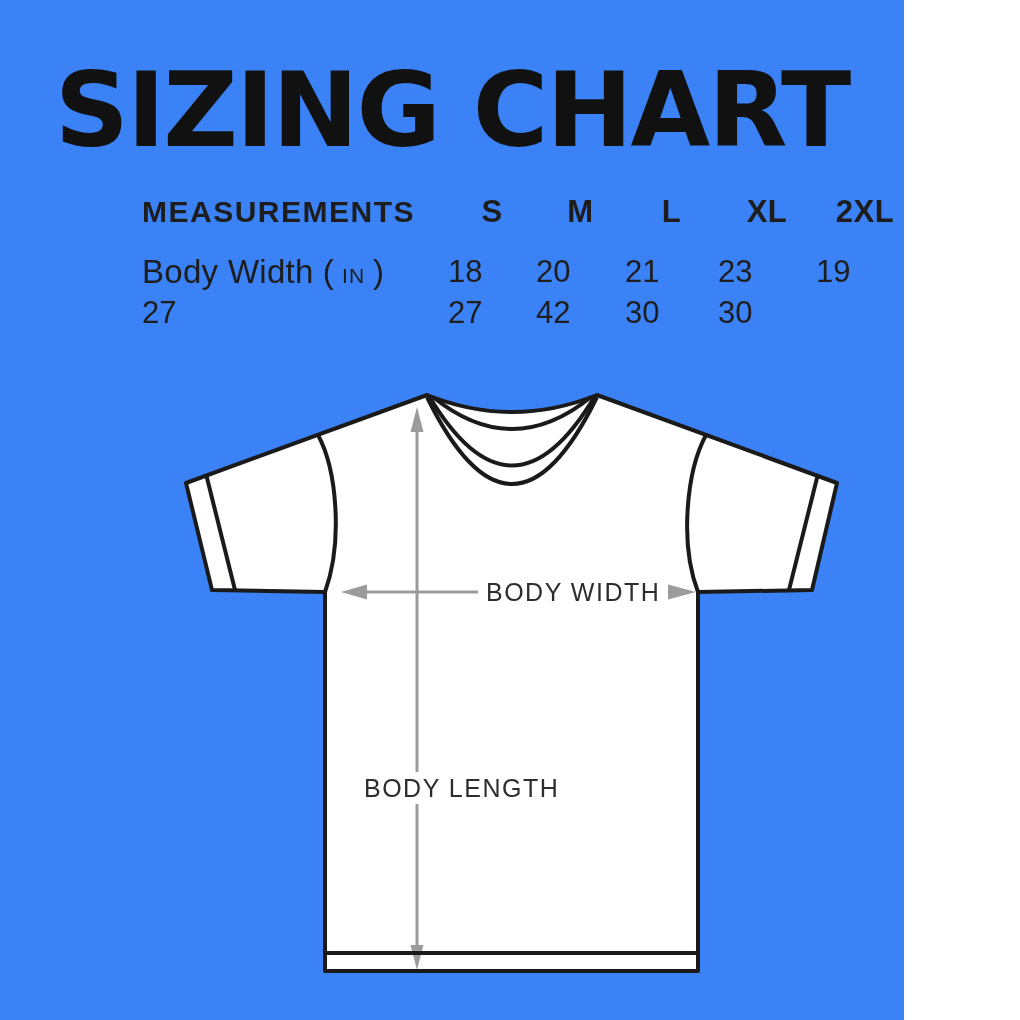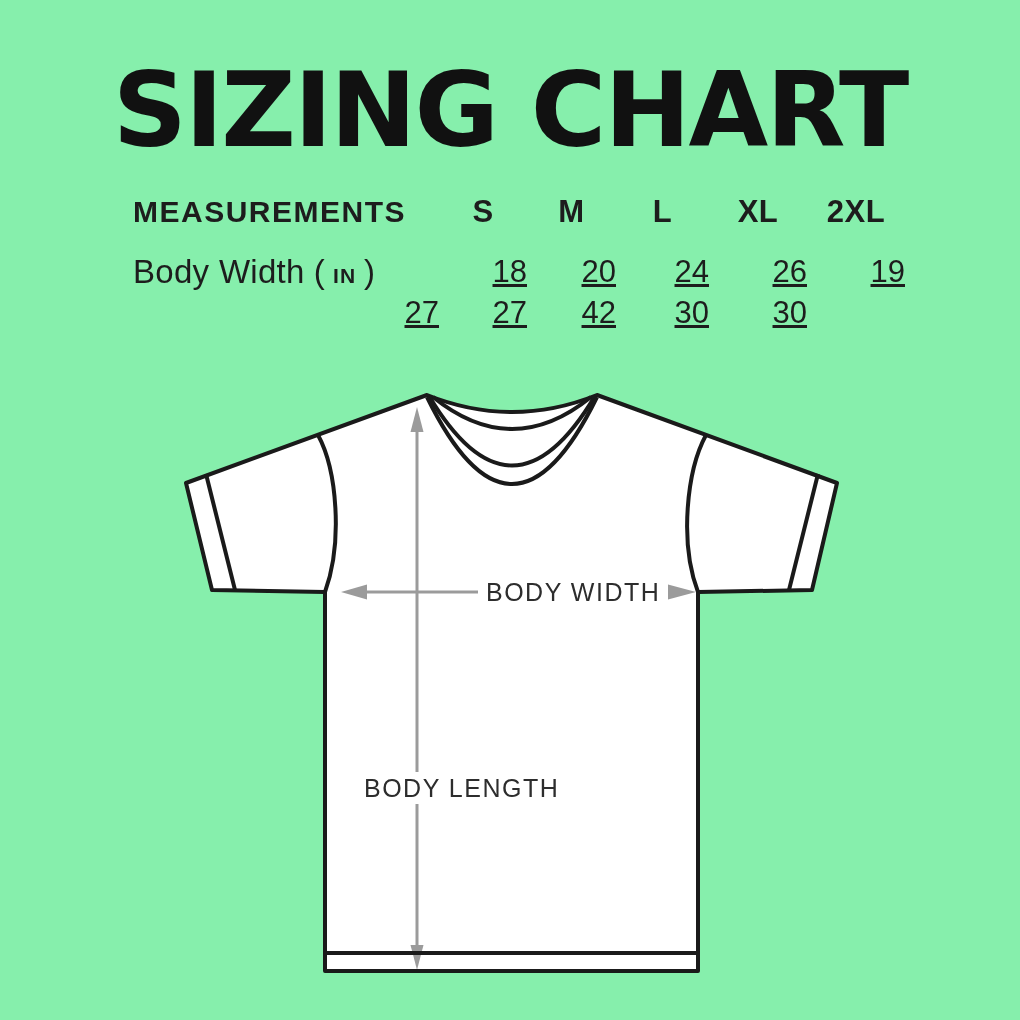--- a/index.html
+++ b/index.html
@@ -1,38 +1,38 @@
 <!DOCTYPE html>
 <html><head>
 <meta charset="utf-8">
 <style>
   html,body{margin:0;padding:0;background:#fff;}
   .page{
     position:relative;
-    width:1020px;height:1020px;
-    background:#86efac;
+    width:904px;height:1020px;
+    background:#3b82f6;
     font-family:"Liberation Sans",sans-serif;
     overflow:hidden;
   }
   .title{
     position:absolute;
     top:58px;left:0;width:100%;
     margin:0;
     text-align:center;
     font-family:"DejaVu Sans","Liberation Sans",sans-serif;
     font-weight:bold;
     font-size:103px;
     line-height:105px;
     letter-spacing:-2px;
     color:#111111;
     white-space:nowrap;
   }
   .size-table{
     position:absolute;
-    left:133px;top:196px;
+    left:142px;top:196px;
     display:grid;
     grid-template-columns:306px 88px 89px 93px 98px 98px;
     color:#1d1d1d;
   }
   .cell{white-space:nowrap;}
   .hdr{
     font-weight:bold;
     font-size:30px;
     line-height:32px;
     padding-bottom:25px;
@@ -44,29 +44,28 @@
     letter-spacing:0.5px;
   }
   .row-label{
     font-size:33px;
     line-height:37px;
     letter-spacing:0.3px;
   }
   .paren-open{margin-left:9px;}
   .unit{
     font-size:21px;
-    font-weight:700;
+    font-weight:400;
     letter-spacing:1px;
     margin:12px 8px;
   }
   .value{
-    text-align:right;
+    text-align:left;
     font-size:31px;
     line-height:37px;
-    text-decoration:underline;
   }
   .shirt{
     position:absolute;
     left:0;top:0;
     width:1020px;height:1020px;
   }
   .outline{
     fill:#ffffff;
     stroke:#1a1a1a;
     stroke-width:4;
@@ -107,22 +106,22 @@
     <div class="cell hdr hdr-size">M</div>
     <div class="cell hdr hdr-size">L</div>
     <div class="cell hdr hdr-size">XL</div>
     <div class="cell hdr hdr-size">2XL</div>
 
     <div class="cell row-label">
       <span>Body Width</span><span class="paren-open">(</span><span class="unit">IN</span><span class="paren-close">)</span>
     </div>
     <div class="cell value">18</div>
     <div class="cell value">20</div>
-    <div class="cell value">24</div>
-    <div class="cell value">26</div>
+    <div class="cell value">21</div>
+    <div class="cell value">23</div>
     <div class="cell value">19</div>
 
     <div class="cell value">27</div>
     <div class="cell value">27</div>
     <div class="cell value">42</div>
     <div class="cell value">30</div>
     <div class="cell value">30</div>
   </div>
 
   <svg class="shirt" viewBox="0 0 1020 1020" aria-hidden="true">

